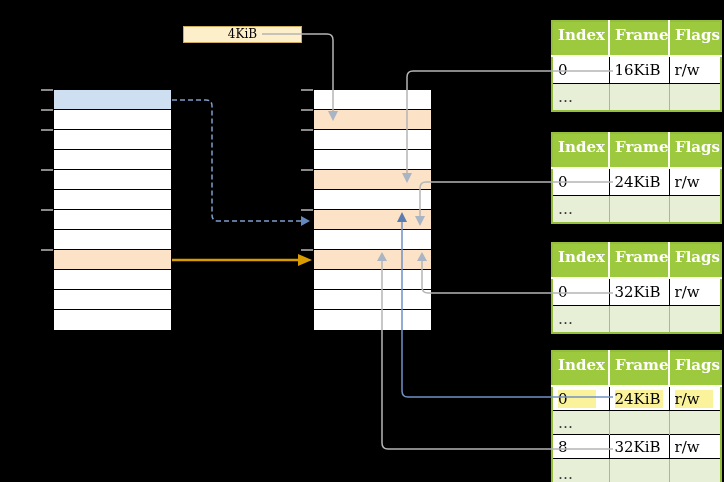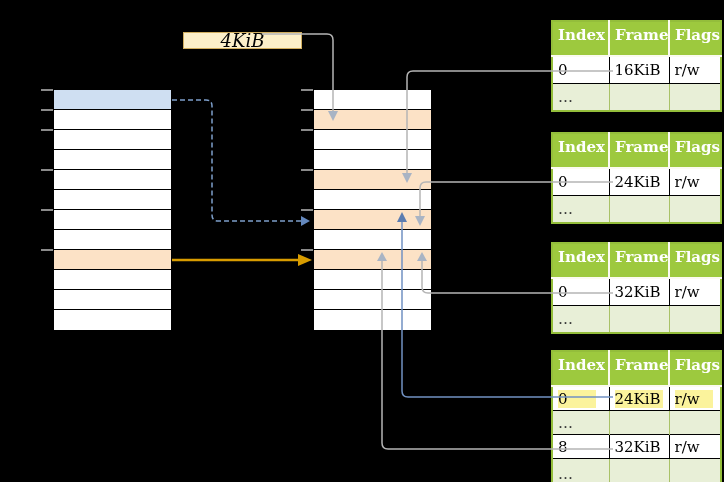--- a/index.html
+++ b/index.html
@@ -1,21 +1,21 @@
 <!DOCTYPE html>
 <html><head>
 <meta charset="utf-8">
 <style>
   html,body{margin:0;padding:0;background:#000;}
   .canvas{position:relative;width:724px;height:482px;background:var(--bg,#000);overflow:hidden;
           font-family:"DejaVu Serif", serif;}
   
-  .size-label{position:absolute;left:183px;top:32px;width:117px;height:15px;line-height:15px;
+  .size-label{position:absolute;left:183px;top:26px;width:117px;height:15px;line-height:15px;
               background:var(--label-bg,#fcefc9);border:1px solid var(--label-border,#d0ad5e);
-              text-align:center;font-size:18px;color:#000;font-style:italic;}
+              text-align:center;font-size:12px;color:#000;}
   
   .mem-col{position:absolute;top:89px;width:117px;border:1px solid #000;background:#fff;}
   .mrow{height:20px;border-bottom:1px solid #000;box-sizing:border-box;}
   .mrow:last-child{border-bottom:none;}
   .mrow.white{background:var(--row-white,#ffffff);}
   .mrow.blue{background:var(--row-blue,#cfdff2);}
   .mrow.orange{background:var(--row-orange,#fce2c6);}
   .tick{position:absolute;width:12px;height:2px;background:var(--tick,#8a8a8a);}
   
   table.ptable{position:absolute;left:551px;width:169px;border-collapse:collapse;table-layout:fixed;

